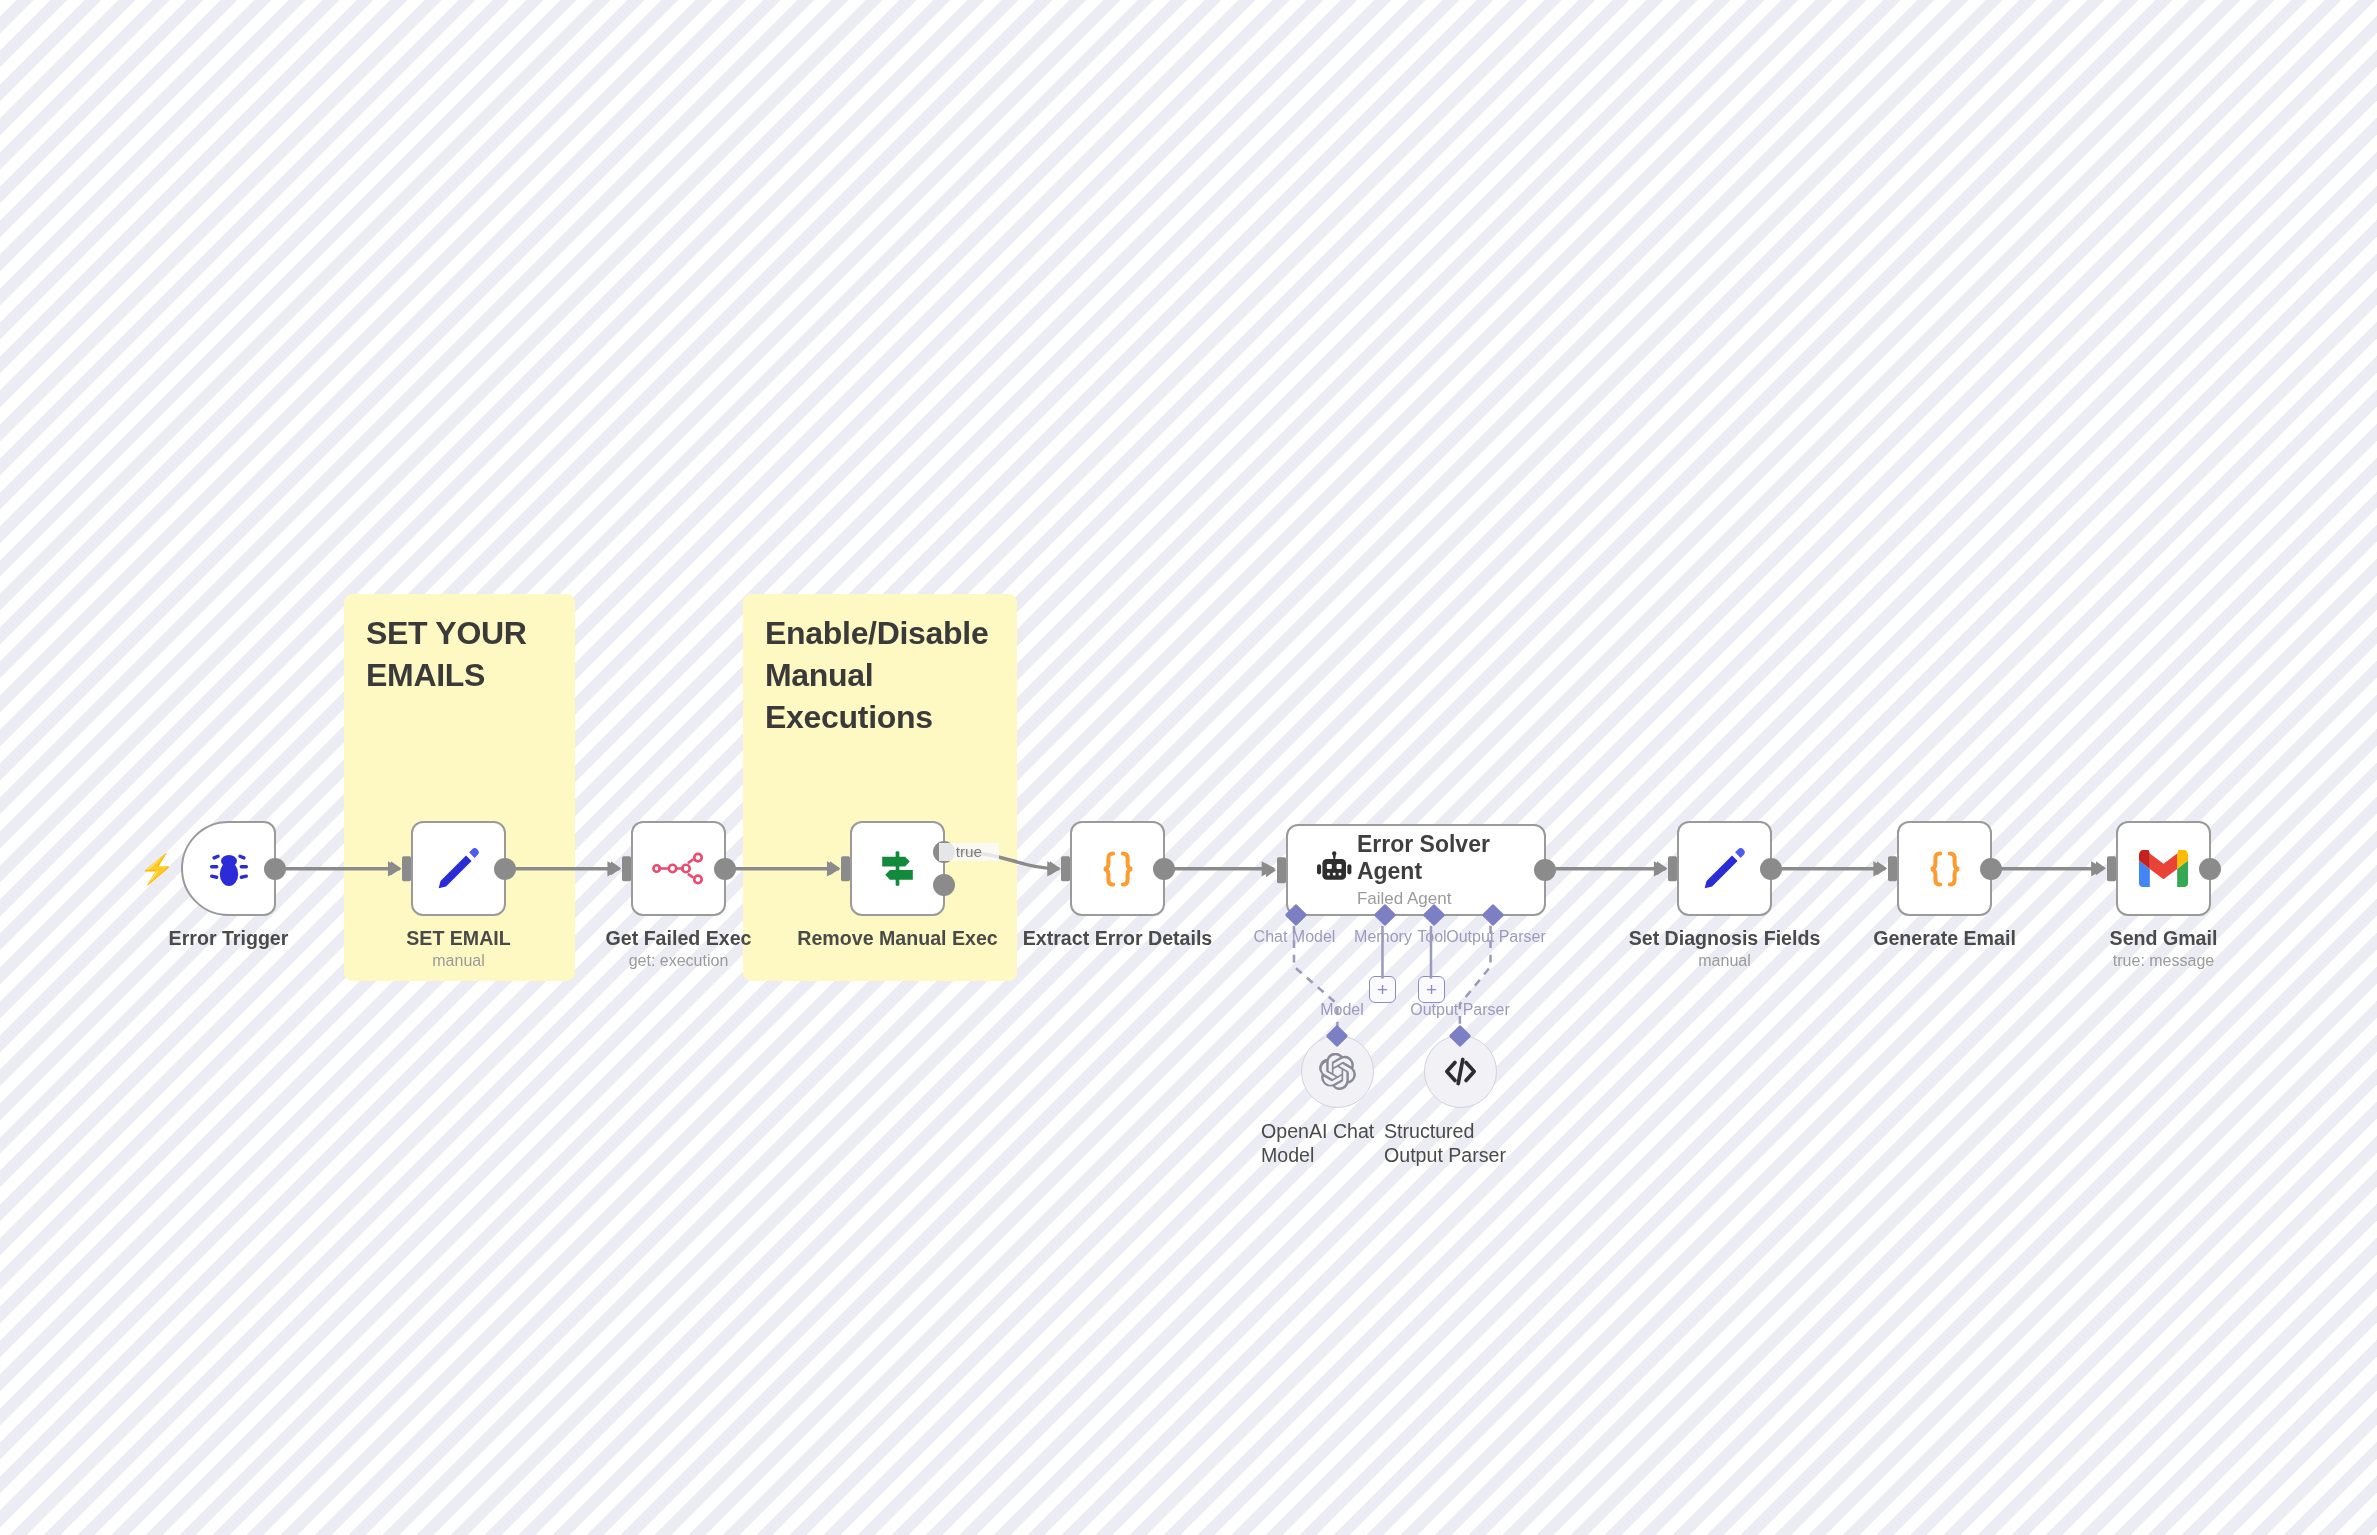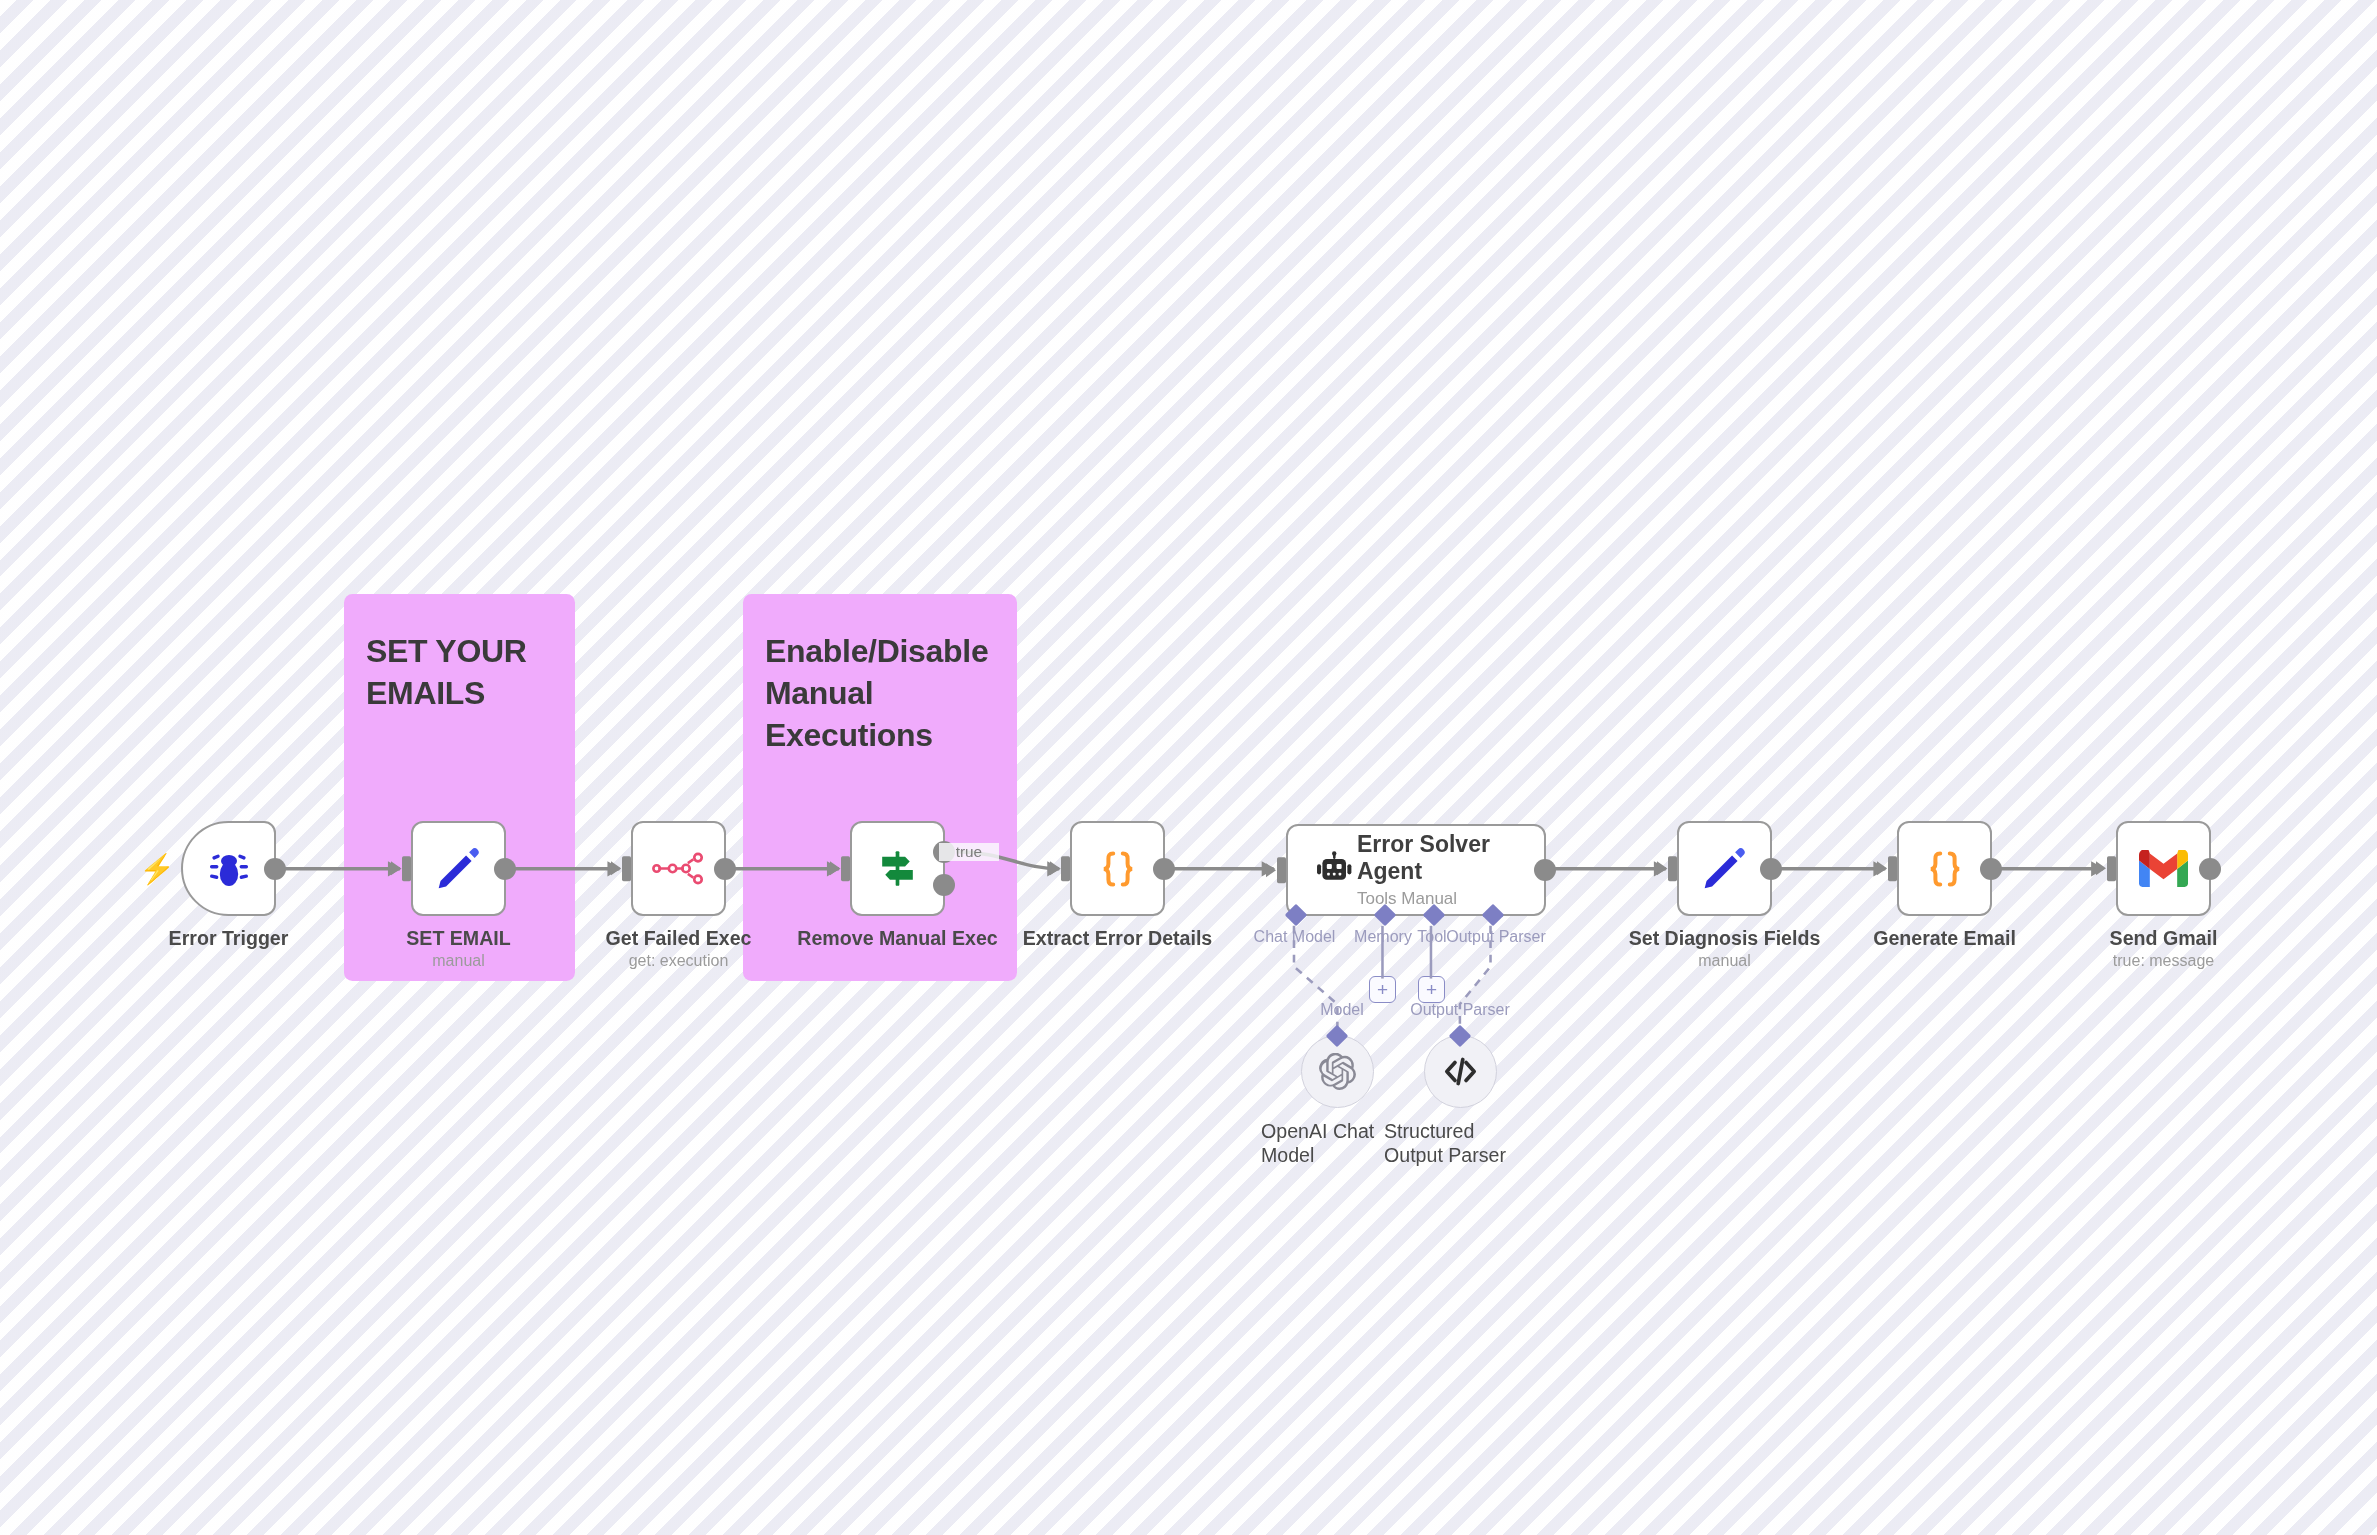--- a/index.html
+++ b/index.html
@@ -10,23 +10,23 @@
     background-image:repeating-linear-gradient(135deg,
       rgba(255,255,255,0.95) 0px, rgba(255,255,255,0.95) 12px,
       rgba(232,232,242,0.75) 12px, rgba(232,232,242,0.75) 24px);
     position:relative;
   }
   #canvas { position:absolute; inset:0; }
 
   
   .sticky {
     position:absolute;
-    background:#f0abfc;
+    background:#fef9c3;
     border-radius:8.5px;
-    padding:36px 22px 0 22px;
+    padding:18px 22px 0 22px;
     z-index:1;
   }
   .sticky-title {
     font-size:32px;
     font-weight:700;
     color:#3a3a3a;
     line-height:1.32;
     letter-spacing:-0.3px;
   }
 
@@ -333,21 +333,21 @@
         <g fill="#ffffff">
           <rect x="7.6" y="8.4" width="3" height="3" rx="0.7"></rect>
           <rect x="13.4" y="8.4" width="3" height="3" rx="0.7"></rect>
           <rect x="7.8" y="13.6" width="1.6" height="1.6" rx="0.5"></rect>
           <rect x="11.2" y="13.6" width="1.6" height="1.6" rx="0.5"></rect>
           <rect x="14.6" y="13.6" width="1.6" height="1.6" rx="0.5"></rect>
         </g>
       </svg>
       <div class="agent-text">
         <div class="agent-title">Error Solver Agent</div>
-        <div class="agent-sub">Tools Manual</div>
+        <div class="agent-sub">Failed Agent</div>
       </div>
       <div class="port-out"></div>
 
       <div class="diamond" style="left:0px;   bottom:-8.5px; margin-left:0;"></div>
       <div class="diamond" style="left:89px; bottom:-8.5px;"></div>
       <div class="diamond" style="left:138px; bottom:-8.5px;"></div>
       <div class="diamond" style="left:197px; bottom:-8.5px;"></div>
     </div>
 
     <div class="conn-label" style="left:8.5px;  top:104px;">Chat Model</div>

